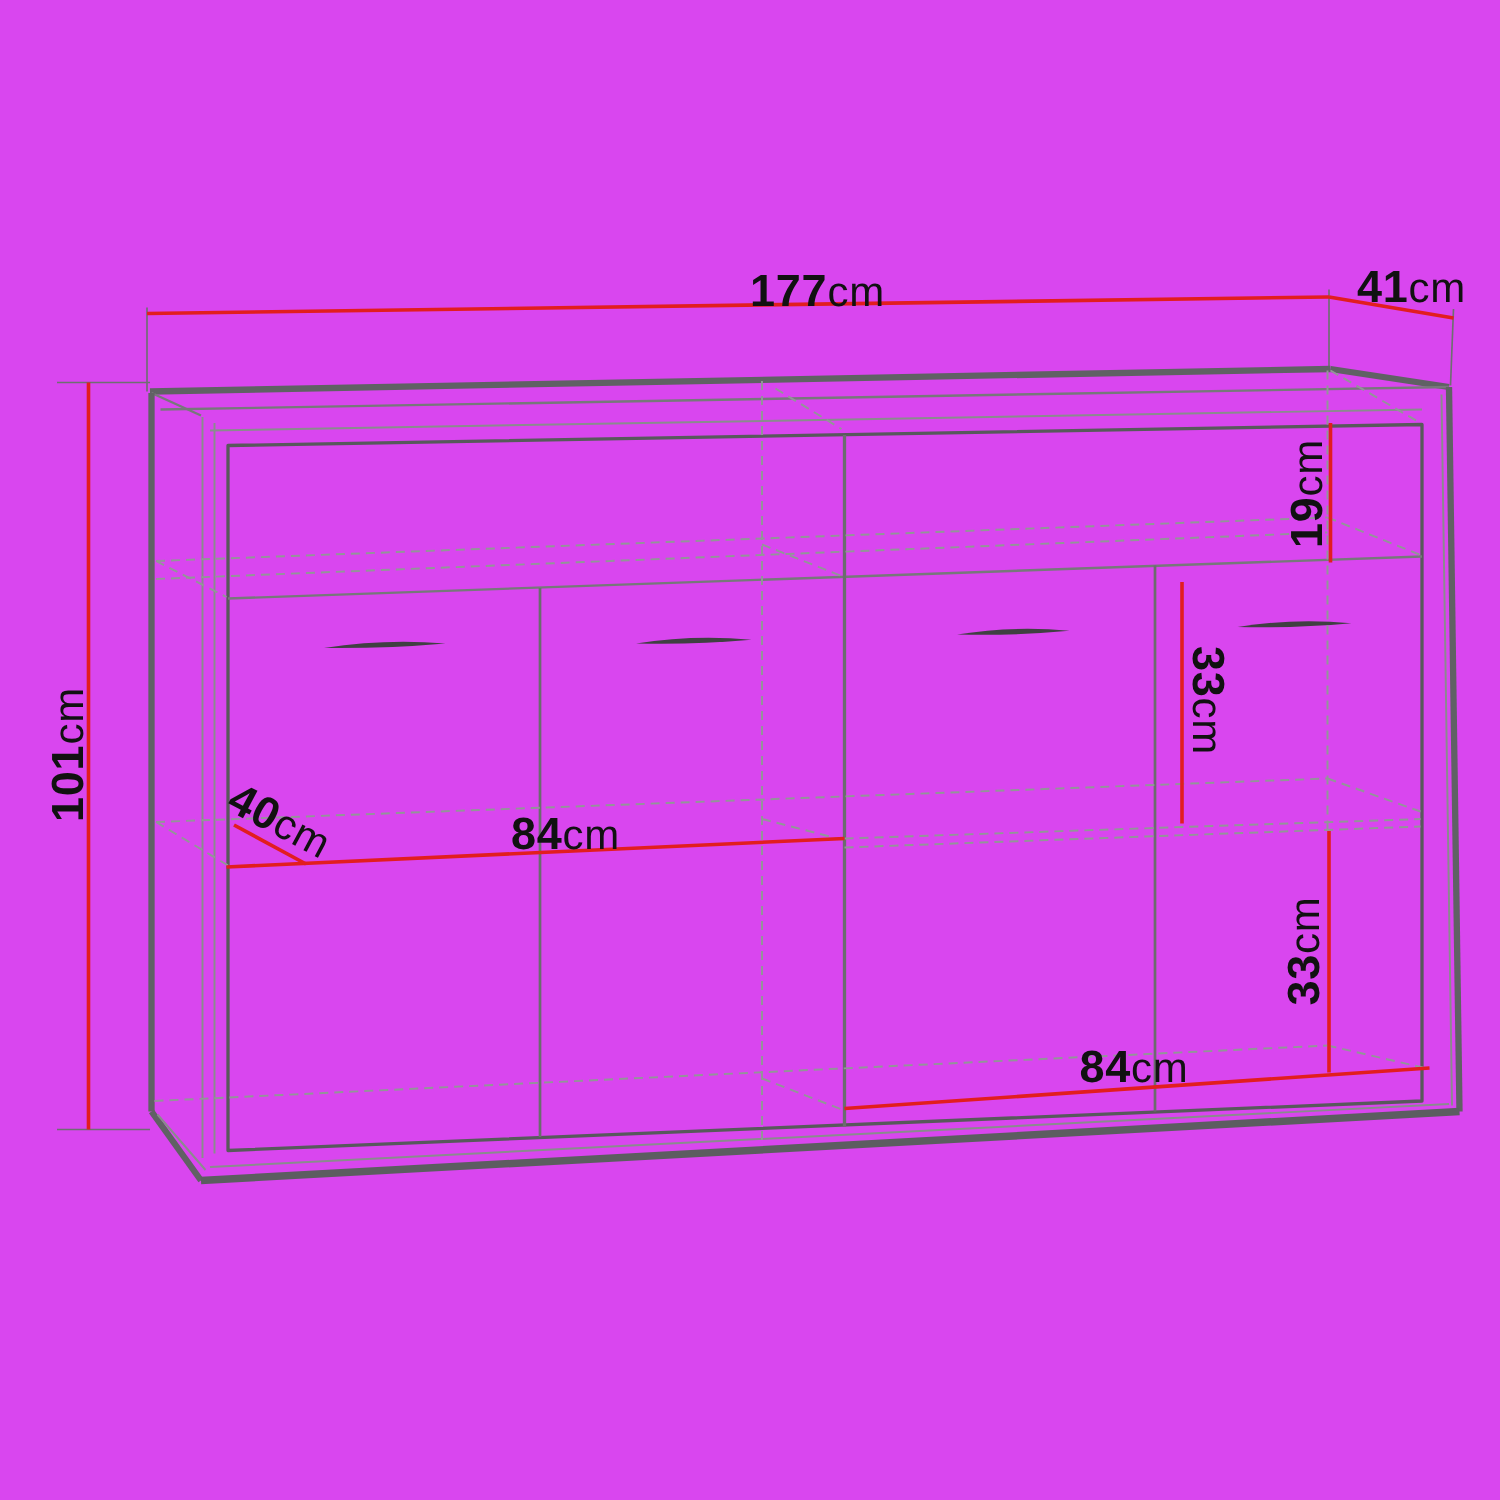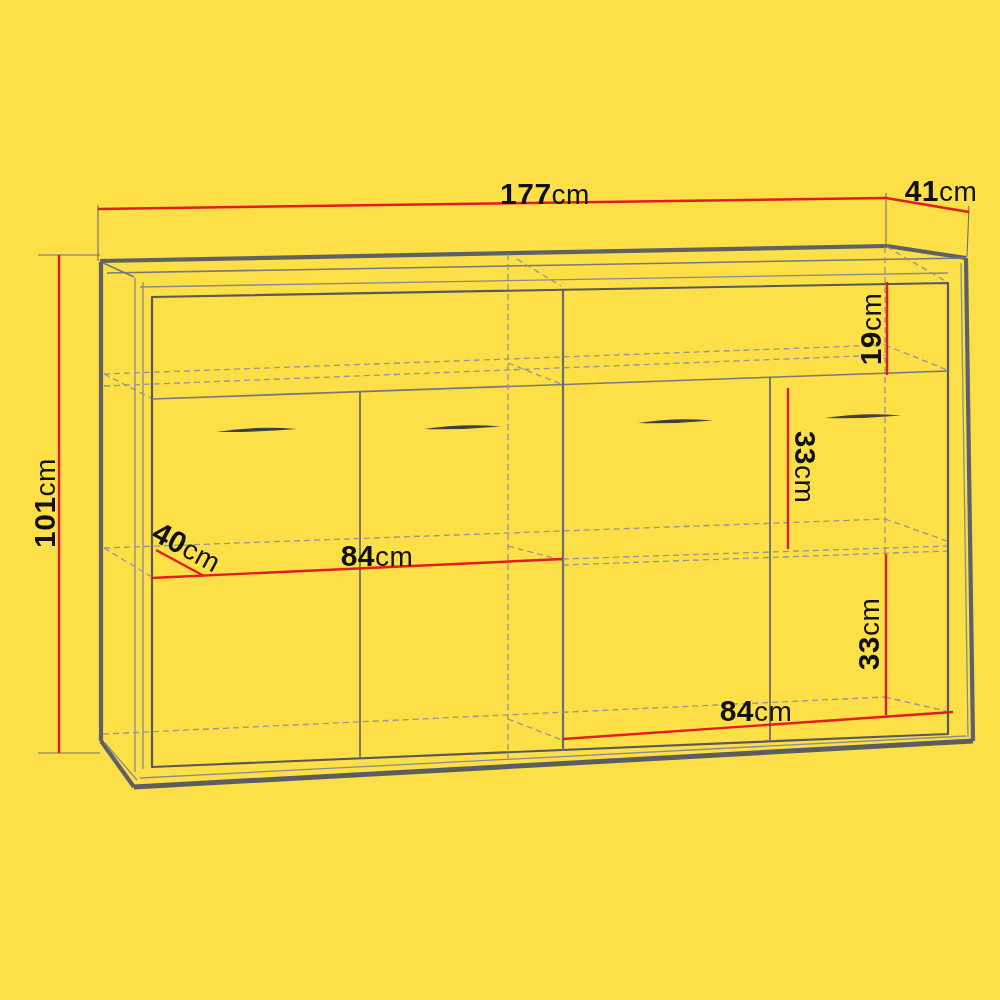--- a/index.html
+++ b/index.html
@@ -1,16 +1,16 @@
 <!DOCTYPE html>
 <html><head>
 <meta charset="utf-8">
 <style>
   html,body{margin:0;padding:0;background:#ffffff;}
-  #stage{position:relative;width:1000px;height:1000px;background:#fde047;overflow:hidden;}
+  #stage{position:relative;width:1000px;height:1000px;background:#d946ef;overflow:hidden;}
   svg{display:block;}
   text{font-family:"Liberation Sans","DejaVu Sans",sans-serif;fill:#111111;}
   .num{font-weight:700;font-size:30px;letter-spacing:0.5px;}
   .unit{font-weight:400;font-size:28px;letter-spacing:0.5px;}
   .red{stroke:#e21d1f;stroke-width:2.4;fill:none;stroke-linecap:butt;}
   .ext{stroke:#6e6f71;stroke-width:1.1;fill:none;}
   .thick{stroke:#606164;stroke-width:4.2;fill:none;stroke-linejoin:round;}
   .thick5{stroke:#5c5d60;stroke-width:5;fill:none;}
   .med{stroke:#58595b;stroke-width:2.2;fill:none;stroke-linejoin:round;}
   .thin{stroke:#8a8b8d;stroke-width:1.3;fill:none;}

